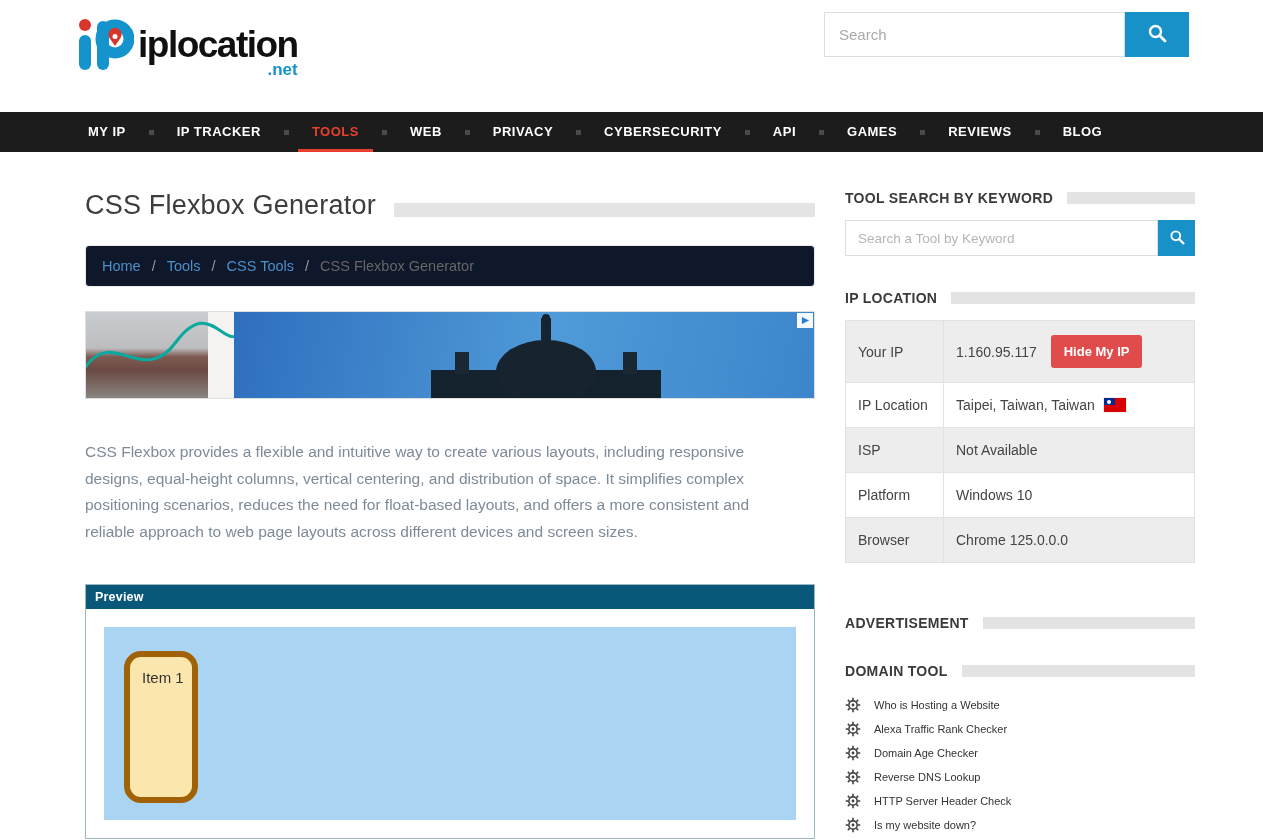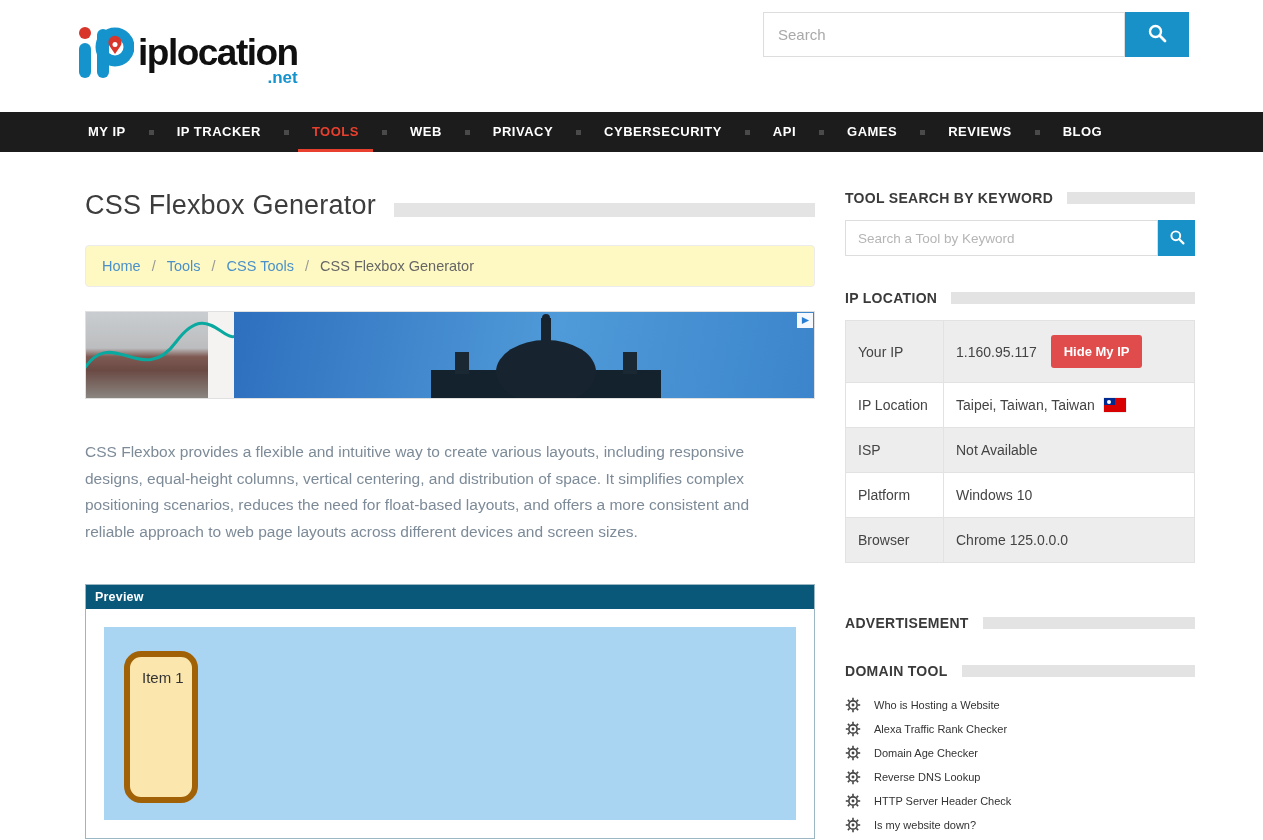--- a/index.html
+++ b/index.html
@@ -1,26 +1,26 @@
 <!DOCTYPE html>
 <html><head>
 <meta charset="utf-8">
 <style>
   * { box-sizing: border-box; margin: 0; padding: 0; }
   html, body { width: 1263px; height: 840px; overflow: hidden; background: #fff;
     font-family: "Liberation Sans", sans-serif; }
 
   
   .site-header { position: relative; height: 112px; background: #fff; }
-  .logo { position: absolute; left: 76px; top: 22px; display: flex; align-items: flex-start; cursor: pointer; }
+  .logo { position: absolute; left: 76px; top: 14px; display: flex; align-items: flex-start; cursor: pointer; }
   .logo-text-wrap { margin-left: 4px; margin-top: 10px; line-height 1; }
   .logo-main { font-size: 37px; font-weight: bold; color: #101010; letter-spacing: -1.5px; }
   .logo-tld { display: block; text-align: right; color: #1593cd; font-weight: bold; font-size: 17px; margin-top: -6px; }
   .header-search { position: absolute; top: 12px; right: 74px; display: flex; }
-  .header-search input { width: 362px; height: 45px; border: 1px solid #ddd; padding: 0 14px;
+  .header-search input { width: 301px; height: 45px; border: 1px solid #ddd; padding: 0 14px;
     font-size: 15px; color: #333; outline: none; font-family: inherit; }
   .header-search input::placeholder { color: #a9a9a9; }
   .header-search button { width: 64px; height: 45px; background: #1791c8; border: none; cursor: pointer;
     display: flex; align-items: center; justify-content: center; }
   .header-links { position: absolute; top: 76px; right: 74px; display: flex; gap: 28px; }
   .header-links a { color: #1a9fdd; font-weight: bold; font-size: 13.5px; text-decoration: none; letter-spacing: .2px; cursor: pointer; }
 
   
   .main-nav { height: 40px; background: #1c1c1c; display: flex; align-items: stretch; padding-left: 74px; }
   .nav-item { color: #fff; font-size: 13px; font-weight: bold; letter-spacing: .5px; line-height: 40px;
@@ -31,21 +31,21 @@
   
   .page { display: flex; padding: 38px 68px 0 85px; gap: 30px; }
   .content-left { width: 730px; flex: none; }
   .sidebar { width: 350px; flex: none; }
 
   
   .title-row { display: flex; align-items: center; gap: 18px; }
   .title-row h1 { font-size: 27px; font-weight: 400; color: #3d3d3d; letter-spacing: .2px; white-space: nowrap; }
   .title-bar { flex: 1; height: 14px; background: #e4e4e4; margin-top: 8px; }
 
-  .breadcrumb { margin-top: 24px; background: #fef9c3; border: 1px solid #ececec; border-radius: 4px;
+  .breadcrumb { margin-top: 24px; background: #0f172a; border: 1px solid #ececec; border-radius: 4px;
     padding: 12px 16px; font-size: 14.5px; color: #777; display: flex; align-items: center; }
   .crumb { text-decoration: none; cursor: pointer; }
   .crumb.link { color: #4a90c9; }
   .crumb.current { color: #666; cursor: default; }
   .crumb + .crumb::before { content: "/"; color: #999; margin: 0 11px; }
 
   .ad-banner { margin-top: 24px; position: relative; height: 88px; border: 1px solid #e0e0e0;
     display: flex; overflow: hidden; background: #fff; cursor: pointer; }
   .ad-left { width: 122px; flex: none; position: relative;
     background: linear-gradient(180deg, #c9cdd1 0%, #bcbdbf 42%, #7e5a52 52%, #6b4a44 68%, #8a8580 100%); }

